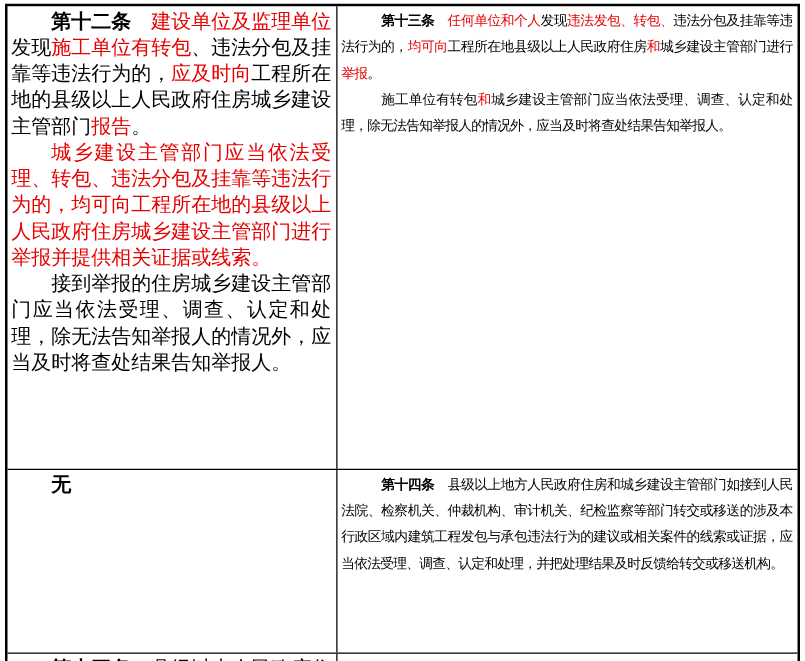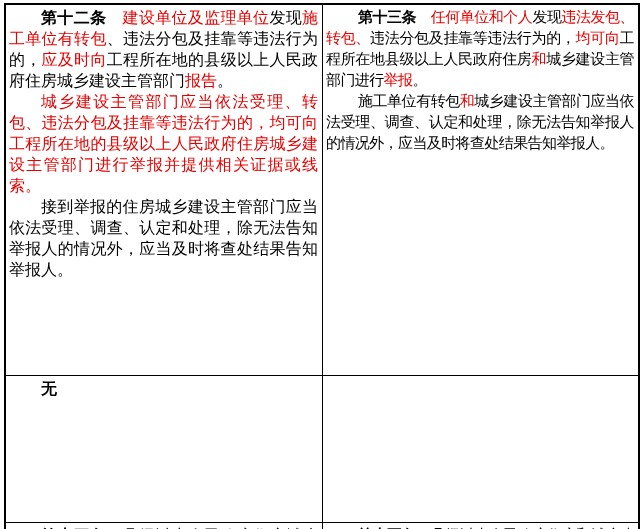--- a/index.html
+++ b/index.html
@@ -12,24 +12,24 @@
   .cmp-table{
     position:absolute;left:4px;top:3px;width:636px;height:580px;
     box-sizing:border-box;border:2px solid var(--line,#000);
     display:flex;flex-direction:column;background:var(--bg,#fff);
   }
   .row{display:flex;box-sizing:border-box;border-bottom:1px solid var(--line,#000)}
   .row-1{height:371px}
   .row-2{height:147px}
   .row-3{flex:1;border-bottom:none}
   .cell{box-sizing:border-box;padding:2px 4px 0 3px;overflow:hidden}
-  .cell-left{width:317px;border-right:1px solid var(--line,#000)}
+  .cell-left{width:264px;border-right:1px solid var(--line,#000)}
   .cell-right{flex:1}
   .cell p{margin:0;text-indent:32px;text-align:justify}
-  .tight{font-size:15px;letter-spacing:-0.6px}
+  .tight{font-size:11px;letter-spacing:-0.6px}
   .bold{font-weight:bold}
   .red{color:var(--red,#e60000)}
 </style>
 </head>
 <body>
 
 <div class="cmp-table">
   <div class="row row-1">
     <div class="cell cell-left">
         <p><span class="bold">第十二条　</span><span class="red">建设单位及监理单位</span><span>发现</span><span class="red">施工单位有转包</span><span>、违法分包及挂靠等违法行为的，</span><span class="red">应及时向</span><span>工程所在地的县级以上人民政府住房城乡建设主管部门</span><span class="red">报告</span><span>。</span></p>
@@ -38,20 +38,23 @@
       </div>
     <div class="cell cell-right tight">
         <p><span class="bold">第十三条　</span><span class="red">任何单位和个人</span><span>发现</span><span class="red">违法发包、转包、</span><span>违法分包及挂靠等违法行为的，</span><span class="red">均可向</span><span>工程所在地县级以上人民政府住房</span><span class="red">和</span><span>城乡建设主管部门进行</span><span class="red">举报</span><span>。</span></p>
         <p><span>施工单位有转包</span><span class="red">和</span><span>城乡建设主管部门应当依法受理、调查、认定和处理，除无法告知举报人的情况外，应当及时将查处结果告知举报人。</span></p>
       </div>
   </div>
   <div class="row row-2">
     <div class="cell cell-left">
         <p><span class="bold">无</span></p>
       </div>
+    <div class="cell cell-right tight">
+        <p><span class="bold">第十四条　</span><span>县级以上地方人民政府住房和城乡建设主管部门如接到人民法院、检察机关、仲裁机构、审计机关、纪检监察等部门转交或移送的涉及本行政区域内建筑工程发包与承包违法行为的建议或相关案件的线索或证据，应当依法受理、调查、认定和处理，并把处理结果及时反馈给转交或移送机构。</span></p>
+      </div>
   </div>
   <div class="row row-3">
     <div class="cell cell-left">
         <p><span class="bold">第十三条　</span><span>县级以上人民政府住房城乡建设主管部门</span></p>
       </div>
     <div class="cell cell-right tight">
         <p><span class="bold">第十五条　</span><span>县级以上人民政府住房和城乡建设主管部</span></p>
       </div>
   </div>
 </div>

